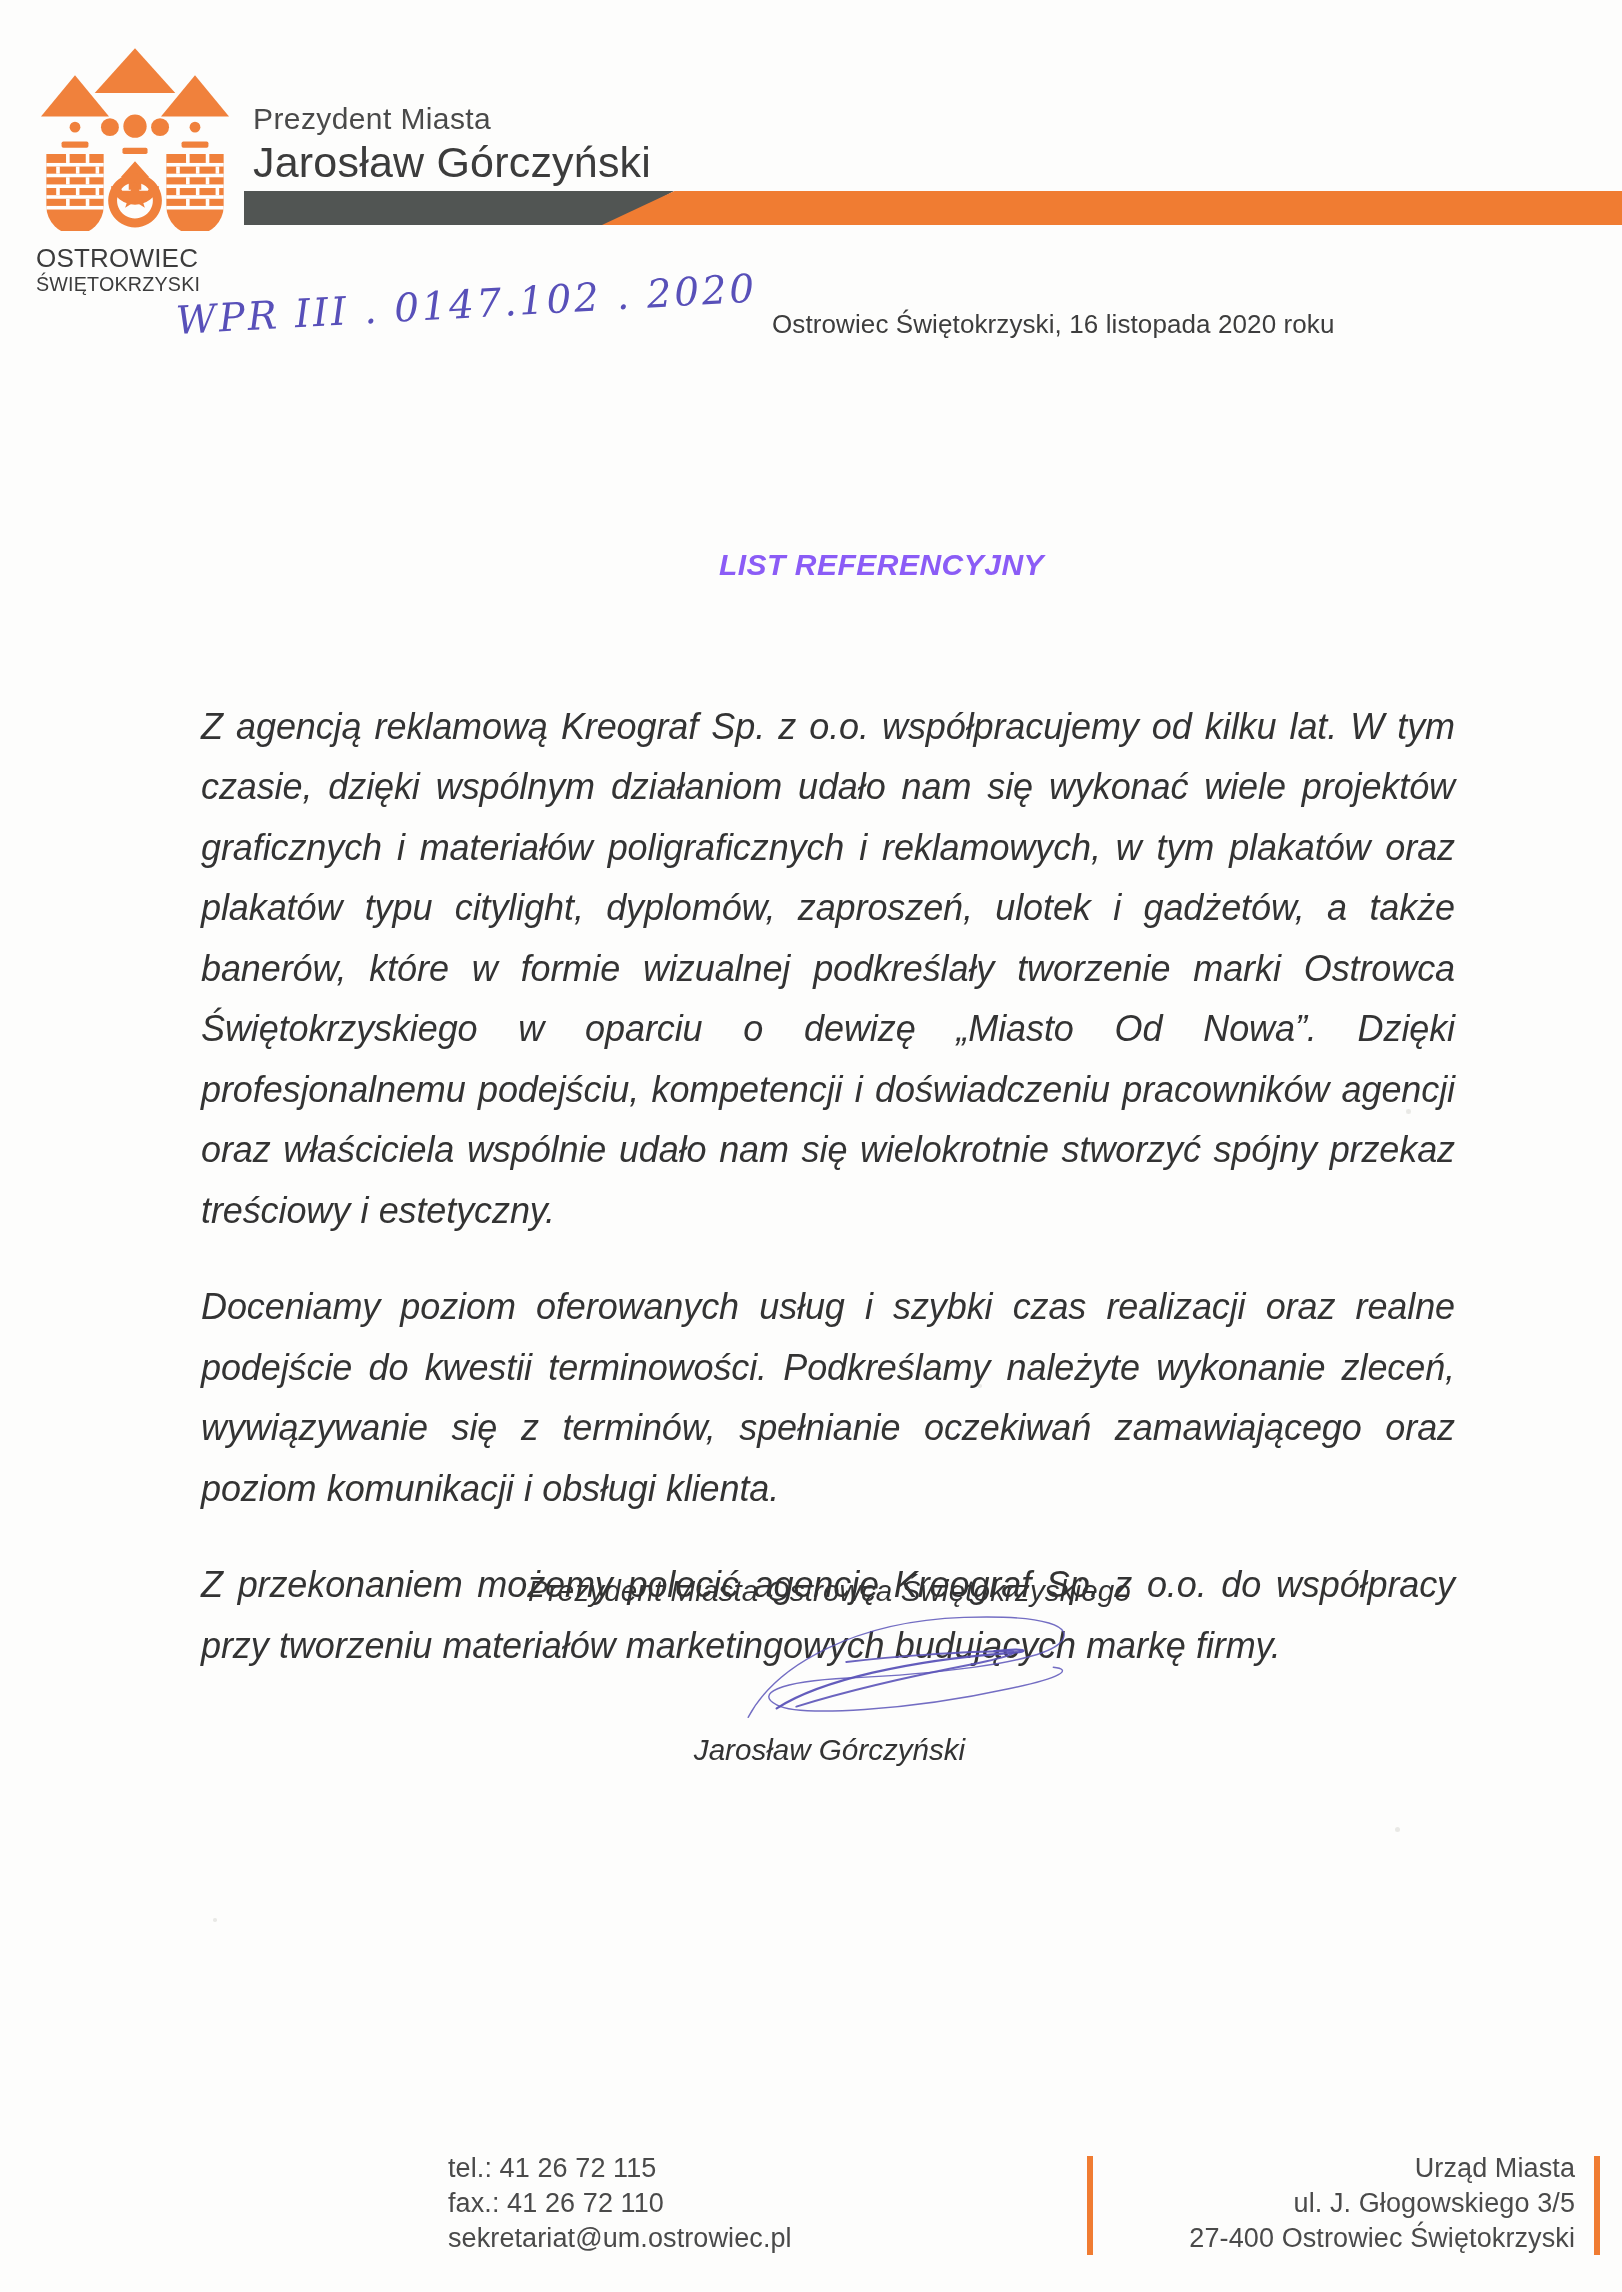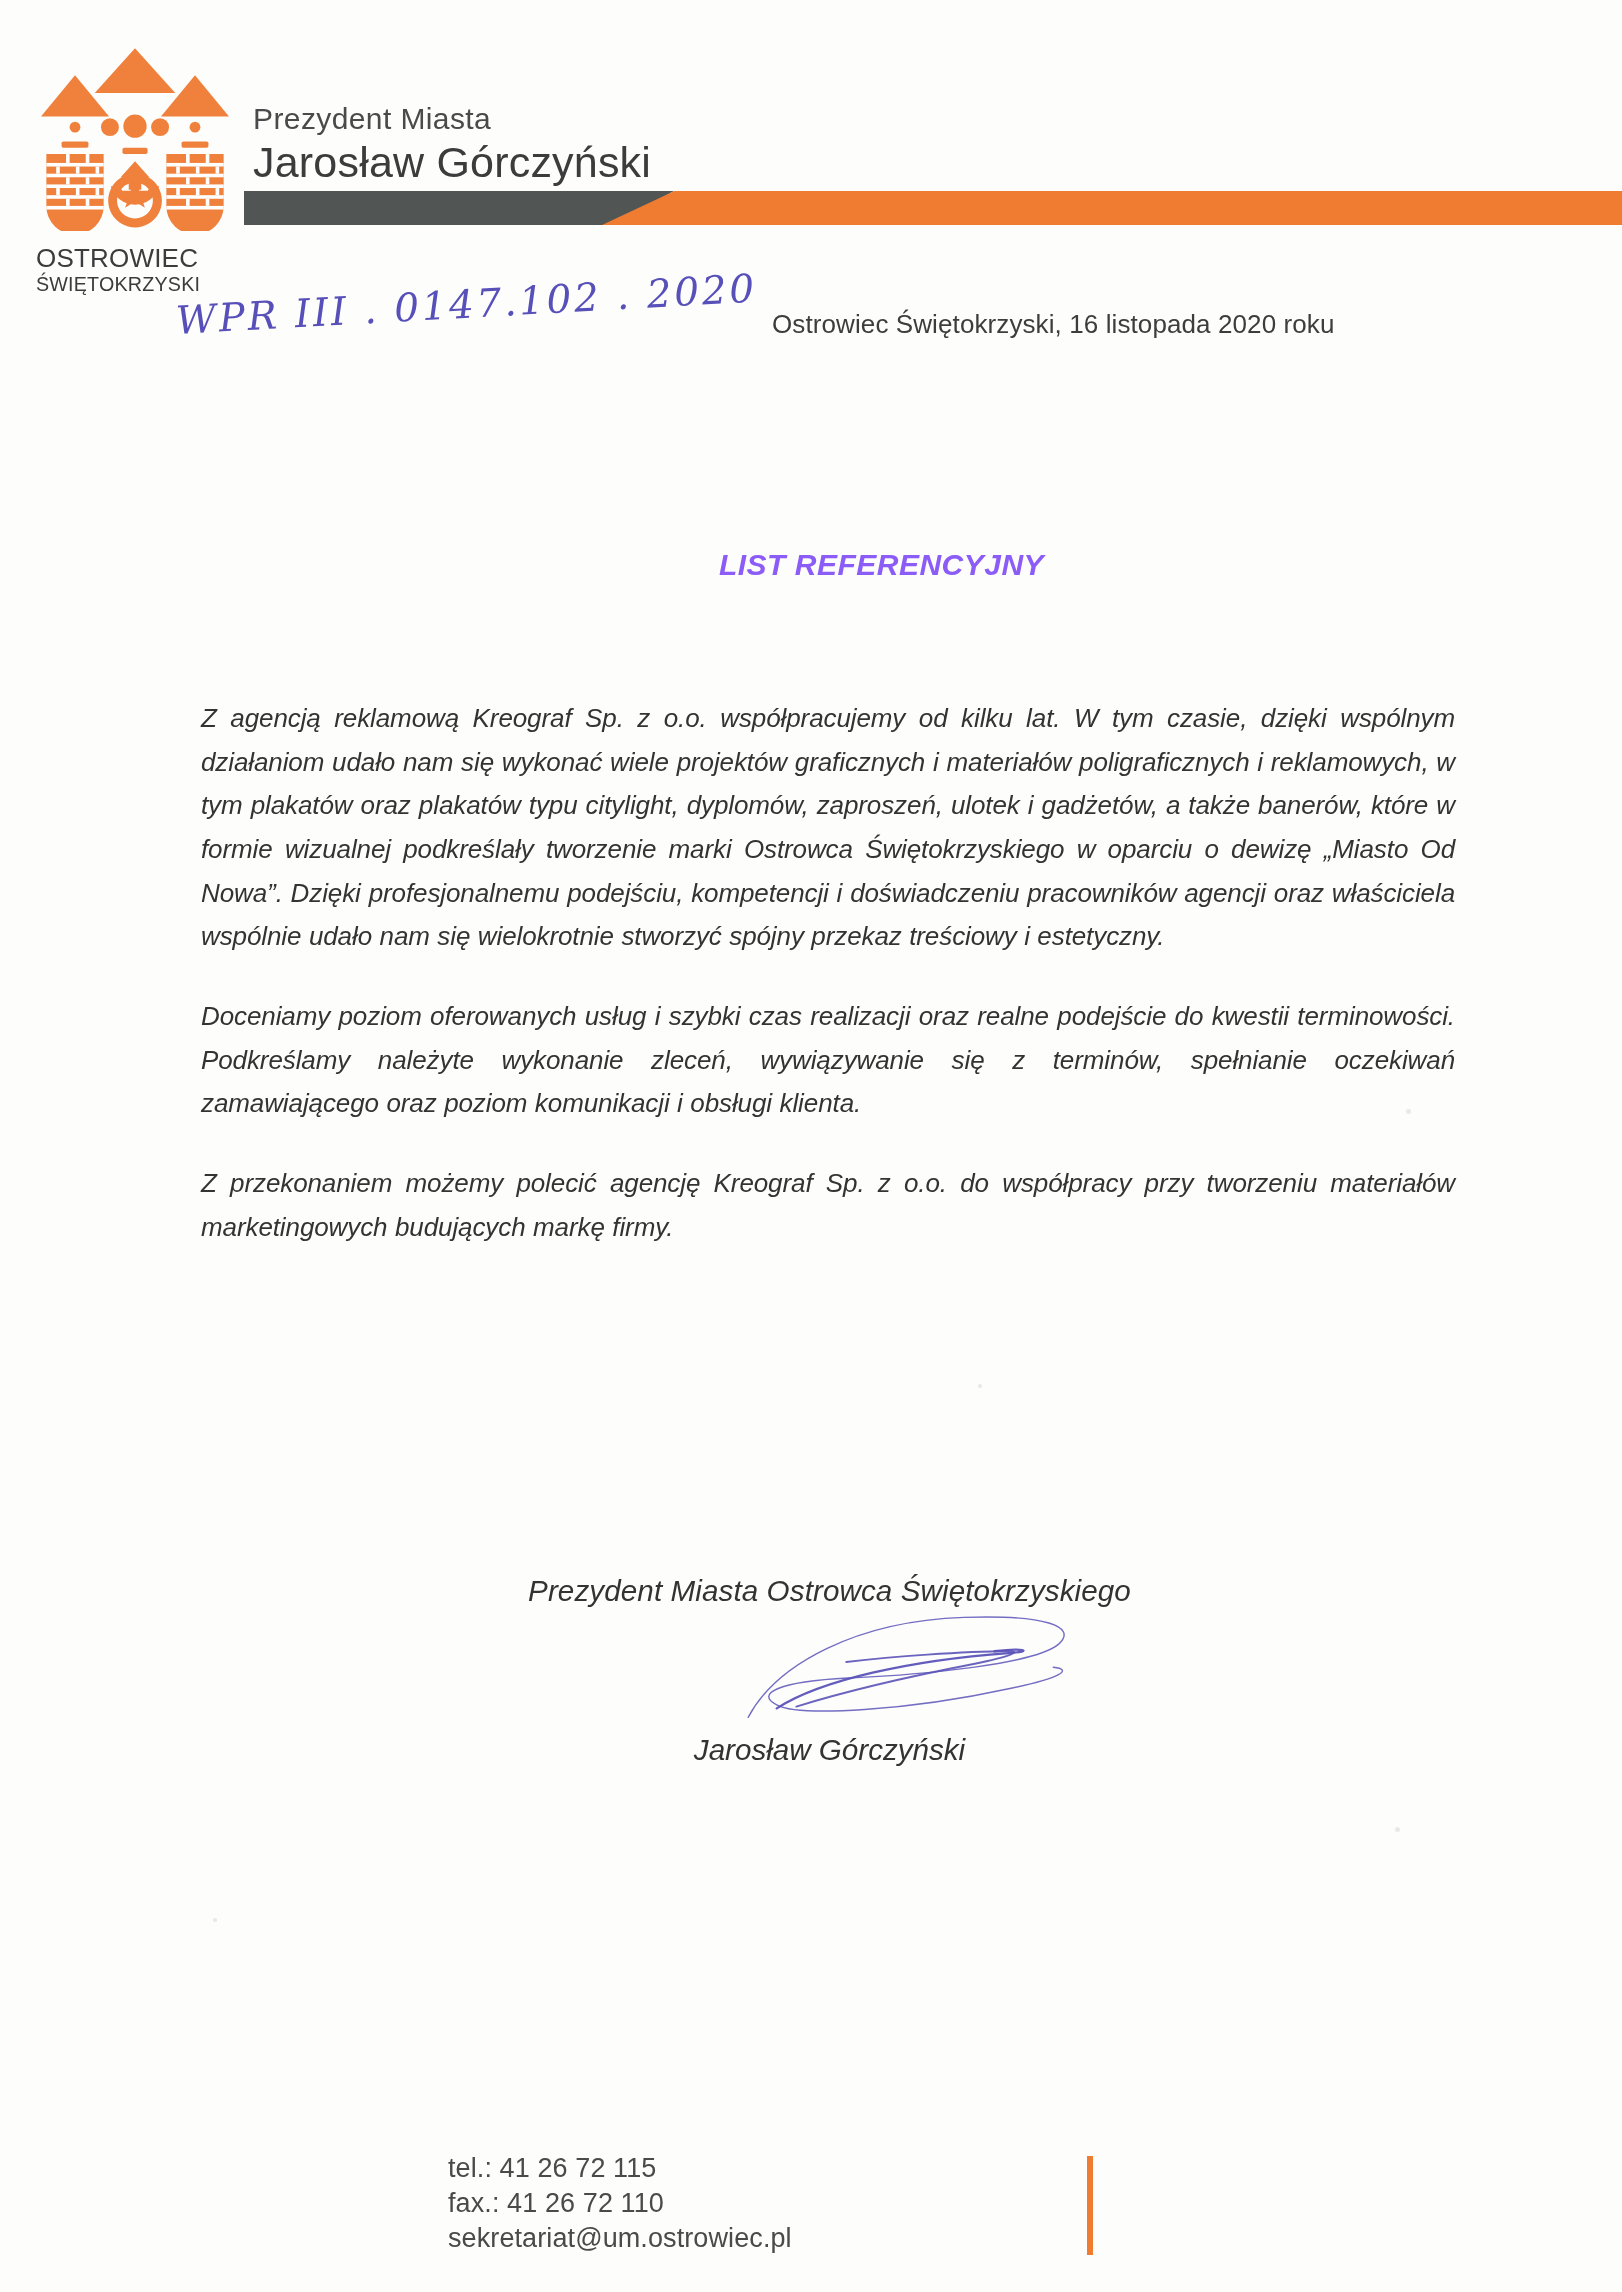--- a/index.html
+++ b/index.html
@@ -150,21 +150,21 @@
   .body {
     position: absolute;
     left: 201px;
     top: 697px;
     width: 1254px;
   }
   .body p {
     margin: 0 0 36px 0;
     font-family: "Liberation Sans Narrow", "Liberation Sans", sans-serif;
     font-style: italic;
-    font-size: 26px;
+    font-size: 36px;
     line-height: 1.68;
     text-align: justify;
     color: #333333;
     letter-spacing: -0.1px;
     word-spacing: 0.4px;
   }
   .body p:last-child { margin-bottom: 0; }
   .body p.p2 { margin-top: 6.3px; }
   .body p.p3 { margin-top: 10.7px; }
 
@@ -402,20 +402,26 @@
   </div>
 
 
   <div class="footer-contacts">
     <div class="contact-col left">
       <span>tel.: 41 26 72 115</span>
       <span>fax.: 41 26 72 110</span>
       <span>sekretariat@um.ostrowiec.pl</span>
       <i class="bar"></i>
     </div>
+    <div class="contact-col right">
+      <span>Urząd Miasta</span>
+      <span>ul. J. Głogowskiego 3/5</span>
+      <span>27-400 Ostrowiec Świętokrzyski</span>
+      <i class="bar"></i>
+    </div>
   </div>
 
   <div class="speck" style="left:1406px;top:1109px;width:4.5px;height:4.5px;"></div>
   <div class="speck" style="left:978px;top:1384px;width:3.6px;height:3.6px;"></div>
   <div class="speck" style="left:1395px;top:1827px;width:5.4px;height:5.4px;"></div>
   <div class="speck" style="left:213px;top:1918px;width:3.6px;height:3.6px;"></div>
 </div>
 
 
 </body></html>

